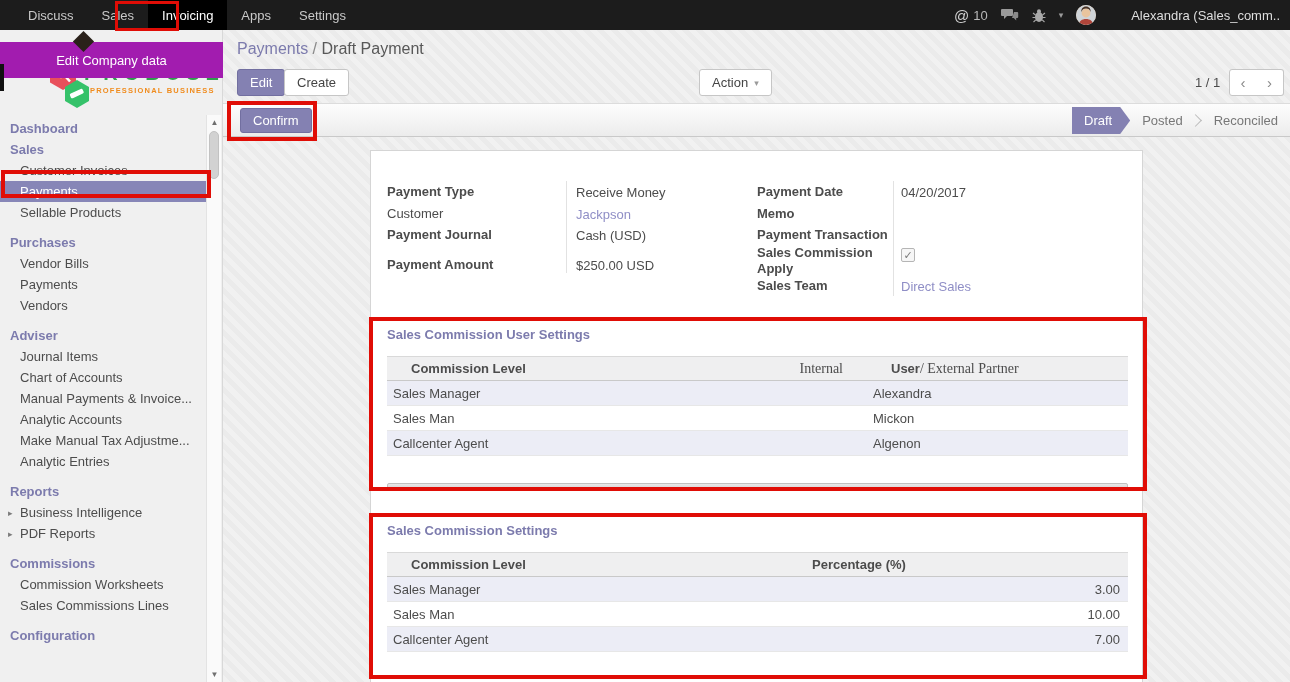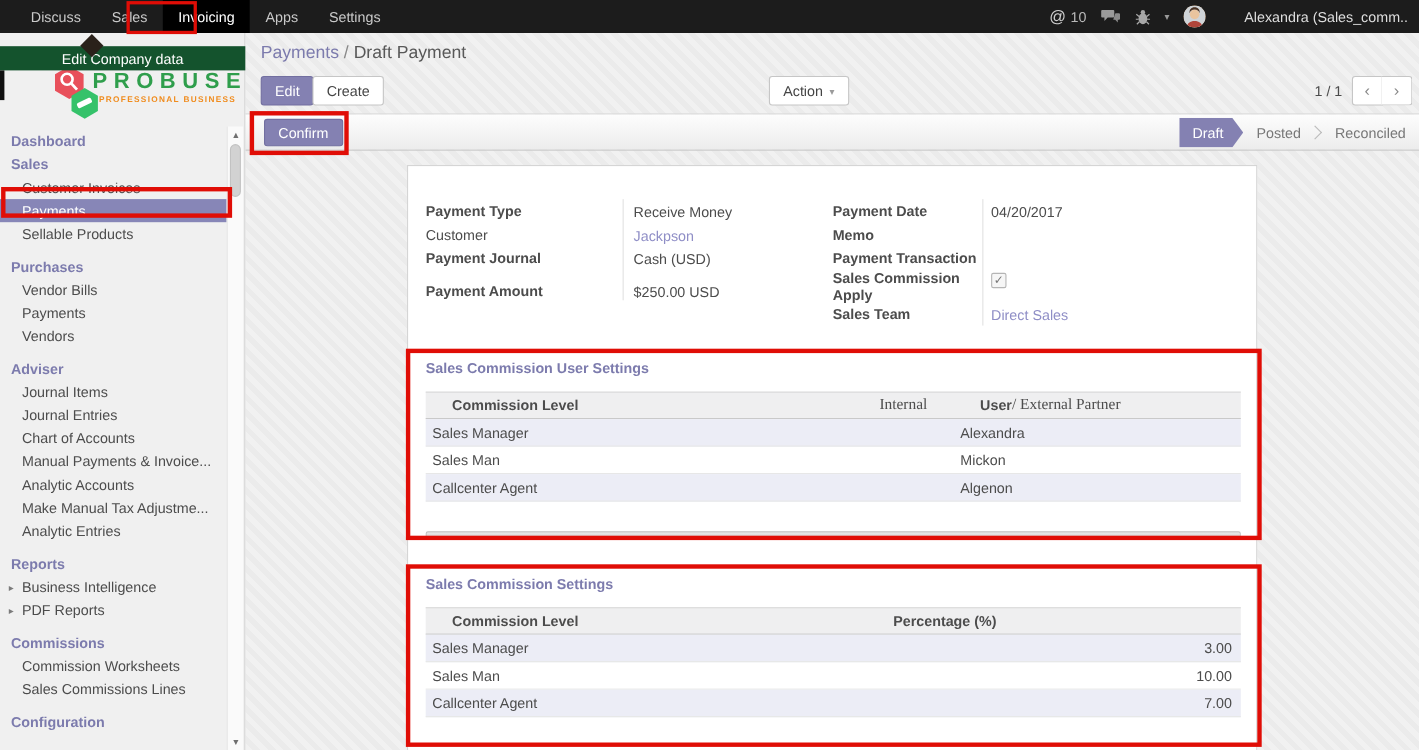--- a/index.html
+++ b/index.html
@@ -15,21 +15,21 @@
   .nav-right { margin-left:auto; display:flex; align-items:center; gap:13px; padding-right:10px; color:#b9b9b9; font-size:13px; }
   .at-group { display:flex; align-items:center; gap:4px; }
   .at-glyph { font-size:15px; color:#cfcfcf; }
   .sys-icon { display:flex; align-items:center; }
   .caret { font-size:9px; color:#9a9a9a; }
   .avatar { width:20px; height:20px; border-radius:50%; overflow:hidden; background:#d7b08c; }
   .user-name { color:#dedede; white-space:nowrap;margin-left:22px; }
 
   
   .sidebar { position:absolute; left:0; top:30px; width:223px; height:652px; background:#f0f0f0; border-right:1px solid #d8d8d8; z-index:5; }
-  .tip-bar { position:absolute; left:0; top:12px; width:223px; height:22px; background:#14532d; color:#fff; font-size:13px; display:flex; align-items:center; justify-content:center; z-index:2; }
+  .tip-bar { position:absolute; left:0; top:12px; width:223px; height:36px; background:#a21caf; color:#fff; font-size:13px; display:flex; align-items:center; justify-content:center; z-index:2; }
   .tip-diamond { position:absolute; left:76px; top:4px; width:15px; height:15px; background:#2a211a; transform:rotate(45deg); z-index:3; }
   .tip-sliver { position:absolute; left:0; top:34px; width:4px; height:27px; background:#101010; z-index:3; }
   .logo-wrap { position:absolute; left:0; top:32px; width:223px; height:66px; }
   .side-nav { position:absolute; left:0; top:88px; width:206px; font-size:13px; }
   .side-header { color:#7c7bad; font-weight:bold; padding:3px 0 3px 10px; line-height:15px; }
   .side-header.gap { margin-top:9px; }
   .side-item { position:relative; color:#4c4c4c; padding:3px 0 3px 20px; line-height:15px; cursor:pointer; }
   .side-item.active { background:#8786b7; color:#fff; width:210px; }
   .side-item .expander { position:absolute; left:8px; top:4px; font-size:9px; color:#7b7b7b; }
   .side-footer { position:absolute; left:0; top:670px; width:206px; text-align:center; font-size:13px; color:#4c4c4c; }
@@ -156,21 +156,20 @@
       <div class="side-header">Sales</div>
       <div class="side-item">Customer Invoices</div>
       <div class="side-item active">Payments</div>
       <div class="side-item">Sellable Products</div>
       <div class="side-header gap">Purchases</div>
       <div class="side-item">Vendor Bills</div>
       <div class="side-item">Payments</div>
       <div class="side-item">Vendors</div>
       <div class="side-header gap">Adviser</div>
       <div class="side-item">Journal Items</div>
-      <div class="side-item">Journal Entries</div>
       <div class="side-item">Chart of Accounts</div>
       <div class="side-item">Manual Payments &amp; Invoice...</div>
       <div class="side-item">Analytic Accounts</div>
       <div class="side-item">Make Manual Tax Adjustme...</div>
       <div class="side-item">Analytic Entries</div>
       <div class="side-header gap">Reports</div>
       <div class="side-item">
         <span class="expander">▸</span>
         <span>Business Intelligence</span>
       </div>

